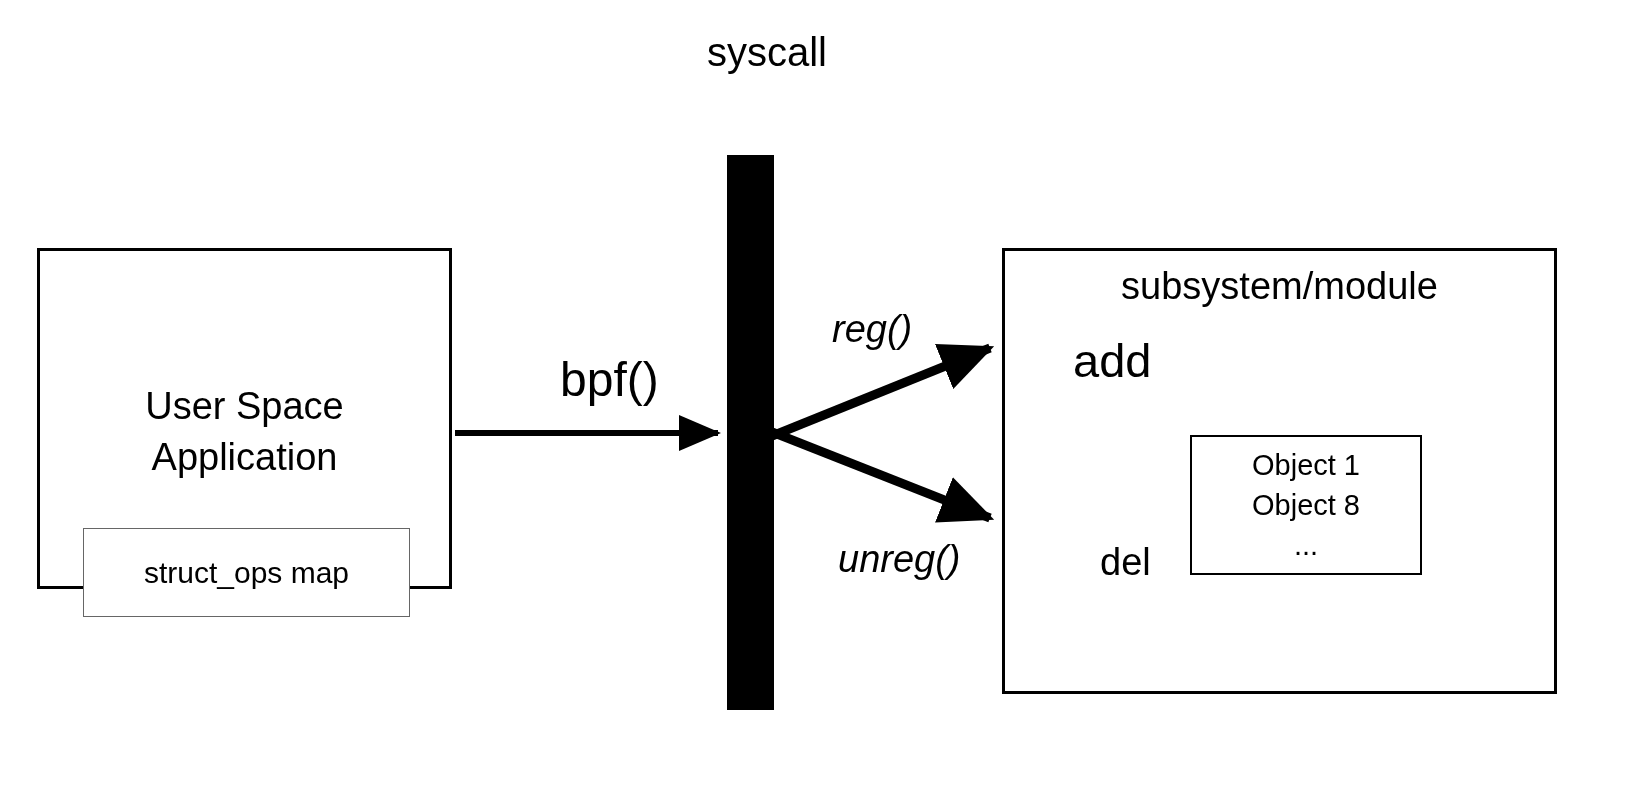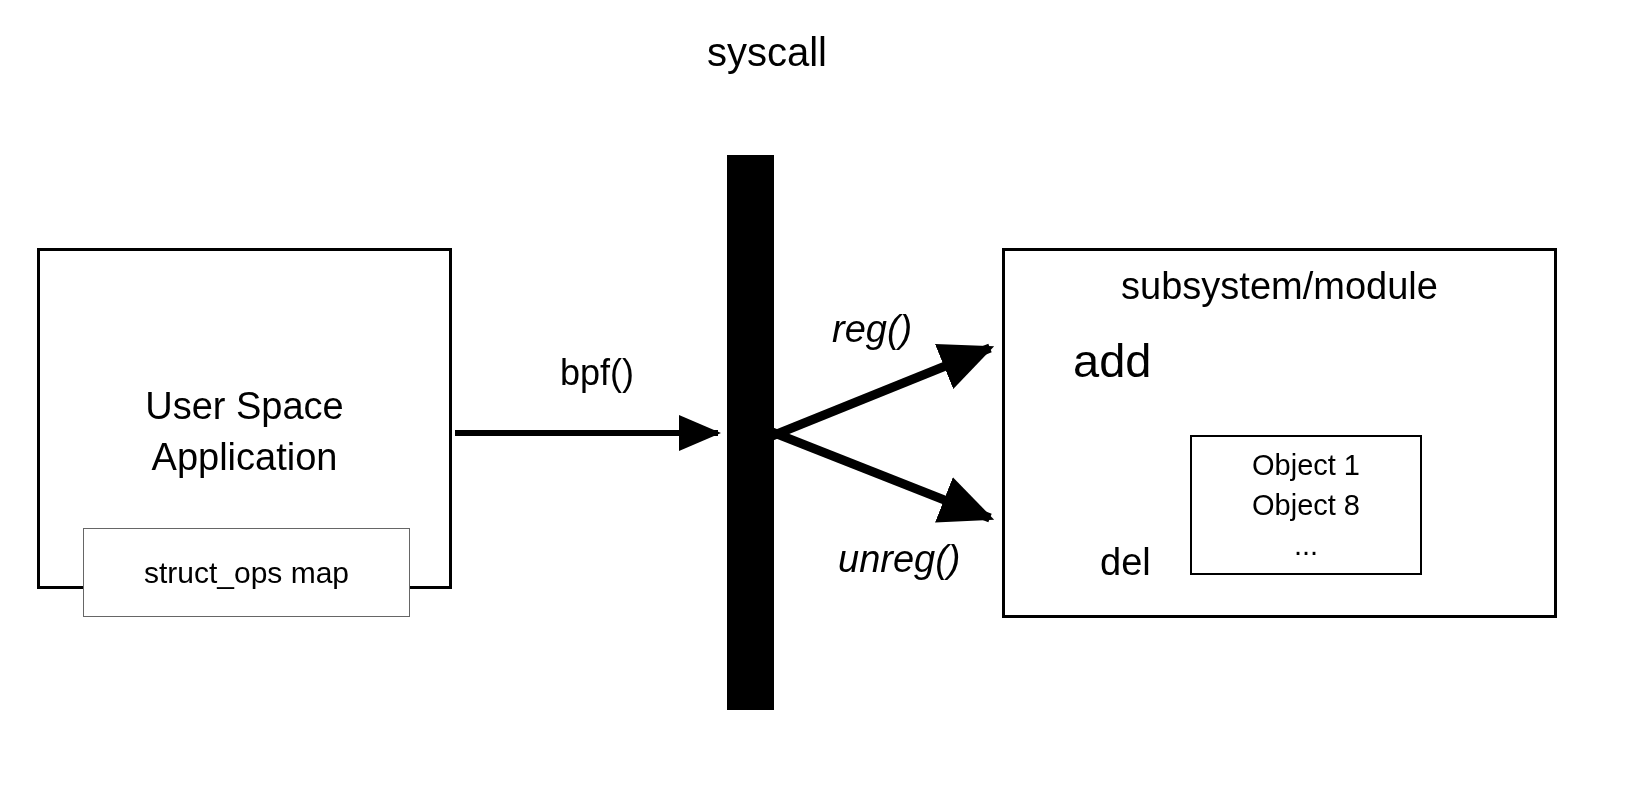--- a/index.html
+++ b/index.html
@@ -65,21 +65,21 @@
   }
   .structops-label {
     font-size: 30px;
     white-space: nowrap;
   }
 
   .subsystem-box {
     left: 990px;
     top: 248px;
     width: 555px;
-    height: 370px;
+    height: 446px;
     border: 3px solid #000000;
     background: #ffffff;
     padding-left: 45px;
   }
   .subsystem-title {
     left: 50%;
     top: 14px;
     transform: translateX(-50%);
     font-size: 38px;
     white-space: nowrap;
@@ -106,21 +106,21 @@
     align-items: center;
     justify-content: center;
     font-size: 29px;
     line-height: 1.38;
     text-align: right;
   }
 
   .bpf-label {
     left: 548px;
     top: 352px;
-    font-size: 36px;
+    font-size: 48px;
     white-space: nowrap;
   }
   .reg-label {
     left: 820px;
     top: 308px;
     font-size: 38px;
     white-space: nowrap;
     font-style: italic;
   }
   .unreg-label {

